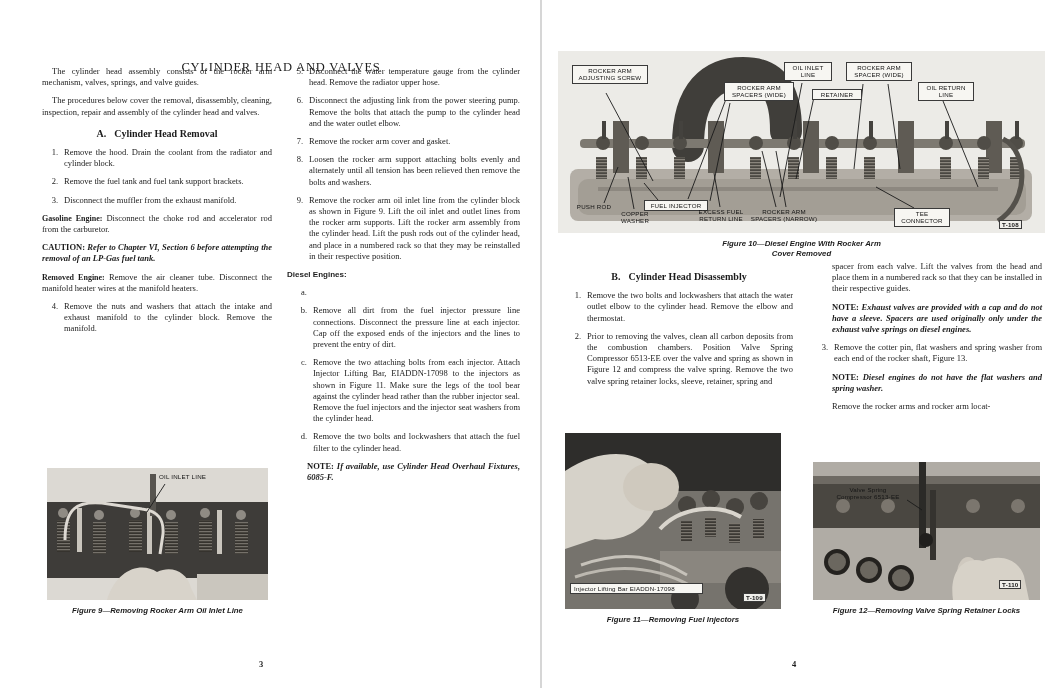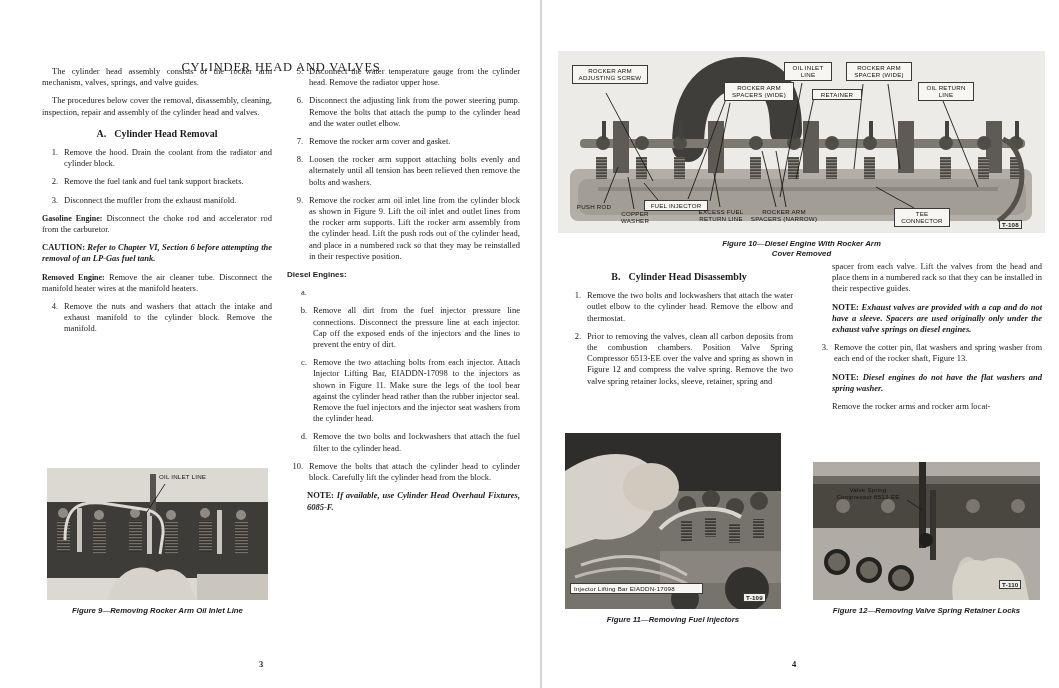--- a/index.html
+++ b/index.html
@@ -186,24 +186,20 @@
       <span class="num">b.</span>
       <span class="itext">Remove all dirt from the fuel injector pressure line connections. Disconnect the pressure line at each injector. Cap off the exposed ends of the injectors and the lines to prevent the entry of dirt.</span>
     </div>
     <div class="li li-sub">
       <span class="num">c.</span>
       <span class="itext">Remove the two attaching bolts from each injector. Attach Injector Lifting Bar, EIADDN-17098 to the injectors as shown in Figure 11. Make sure the legs of the tool bear against the cylinder head rather than the rubber injector seal. Remove the fuel injectors and the injector seat washers from the cylinder head.</span>
     </div>
     <div class="li li-sub">
       <span class="num">d.</span>
       <span class="itext">Remove the two bolts and lockwashers that attach the fuel filter to the cylinder head.</span>
-    </div>
-    <div class="li">
-      <span class="num">10.</span>
-      <span class="itext">Remove the bolts that attach the cylinder head to cylinder block. Carefully lift the cylinder head from the block.</span>
     </div>
     <p class="para note">
       <span class="lead-serif">NOTE:</span>
       <span class="bi">If available, use Cylinder Head Overhaul Fixtures, 6085-F.</span>
     </p>
   </div>
 
   <div class="pageno pageno-3">3</div>
 
   <figure class="fig fig10" style="margin:0;">

